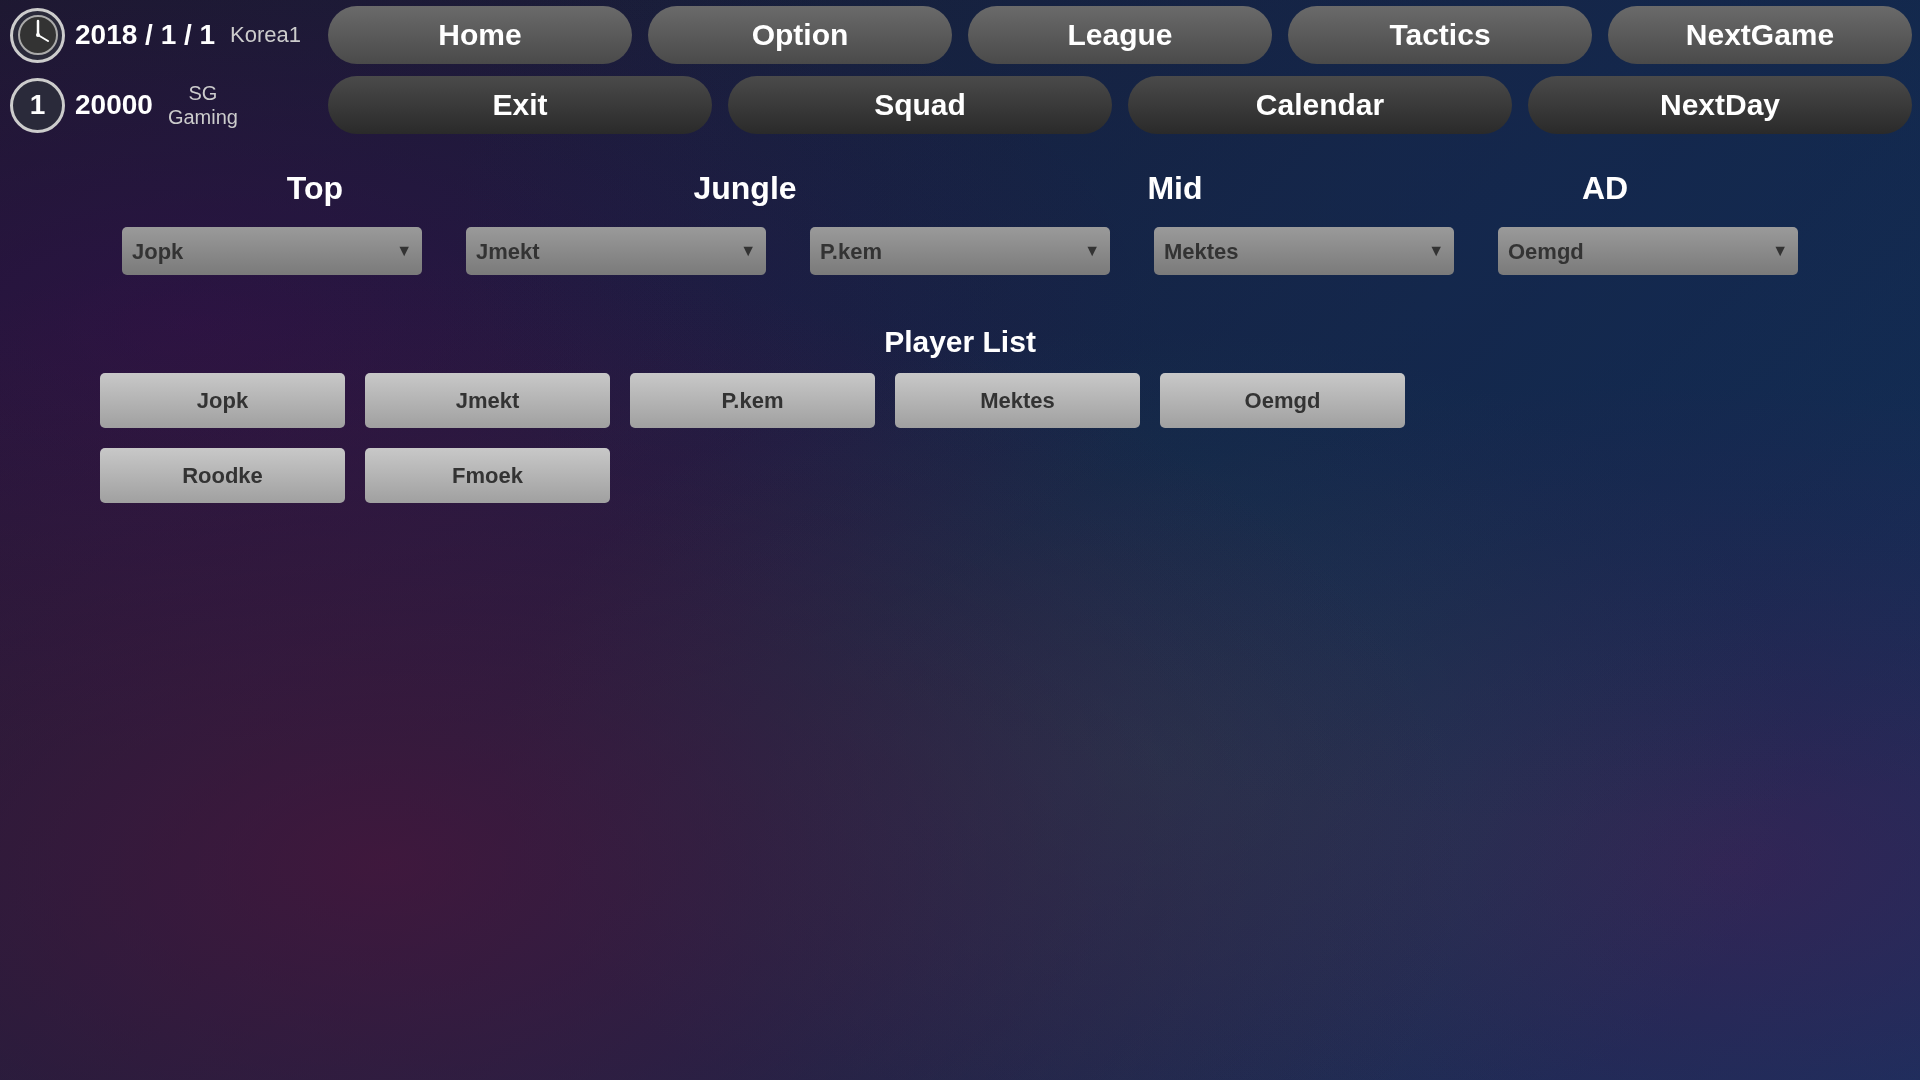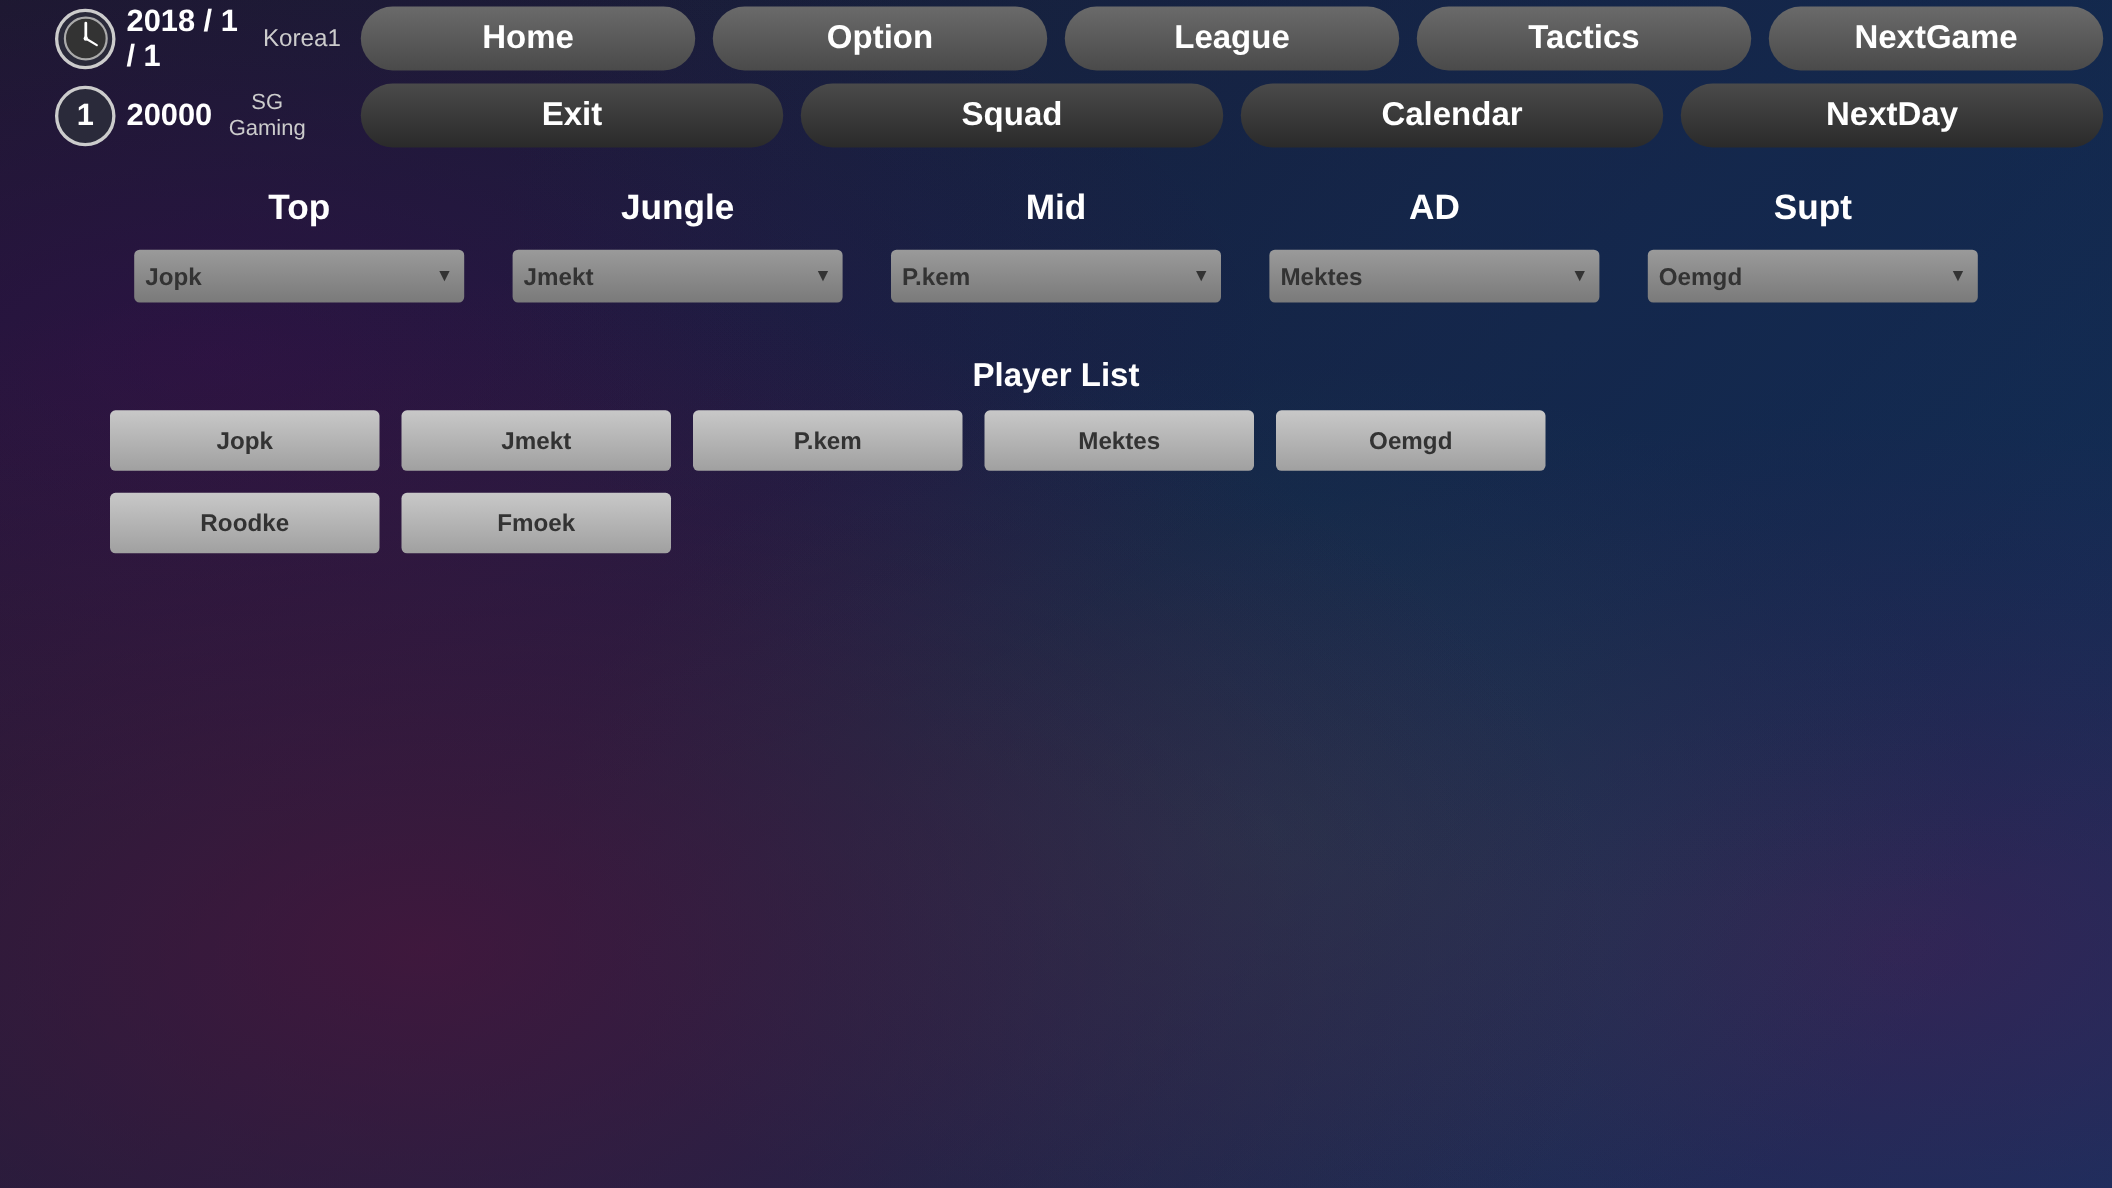--- a/index.html
+++ b/index.html
@@ -40,21 +40,20 @@
       align-items: stretch;
       height: 140px;
       padding: 0;
     }
 
     .header-left {
       display: flex;
       flex-direction: column;
       width: 320px;
       flex-shrink: 0;
-      padding-left: 40px;
     }
 
     .top-row-left {
       display: flex;
       align-items: center;
       height: 70px;
       padding: 0 10px;
     }
 
     .clock-icon {
@@ -289,21 +288,20 @@
     </div>
   </div>
 
   <div class="main">
 
     <div class="position-headers">
       <div class="position-label">Top</div>
       <div class="position-label">Jungle</div>
       <div class="position-label">Mid</div>
       <div class="position-label">AD</div>
-      <div class="position-label">Supt</div>
     </div>
 
     <div class="dropdowns-row">
       <div class="select-wrapper">
         <select class="player-select">
           <option>Jopk</option>
           <option>Roodke</option>
           <option>Fmoek</option>
         </select>
       </div>

